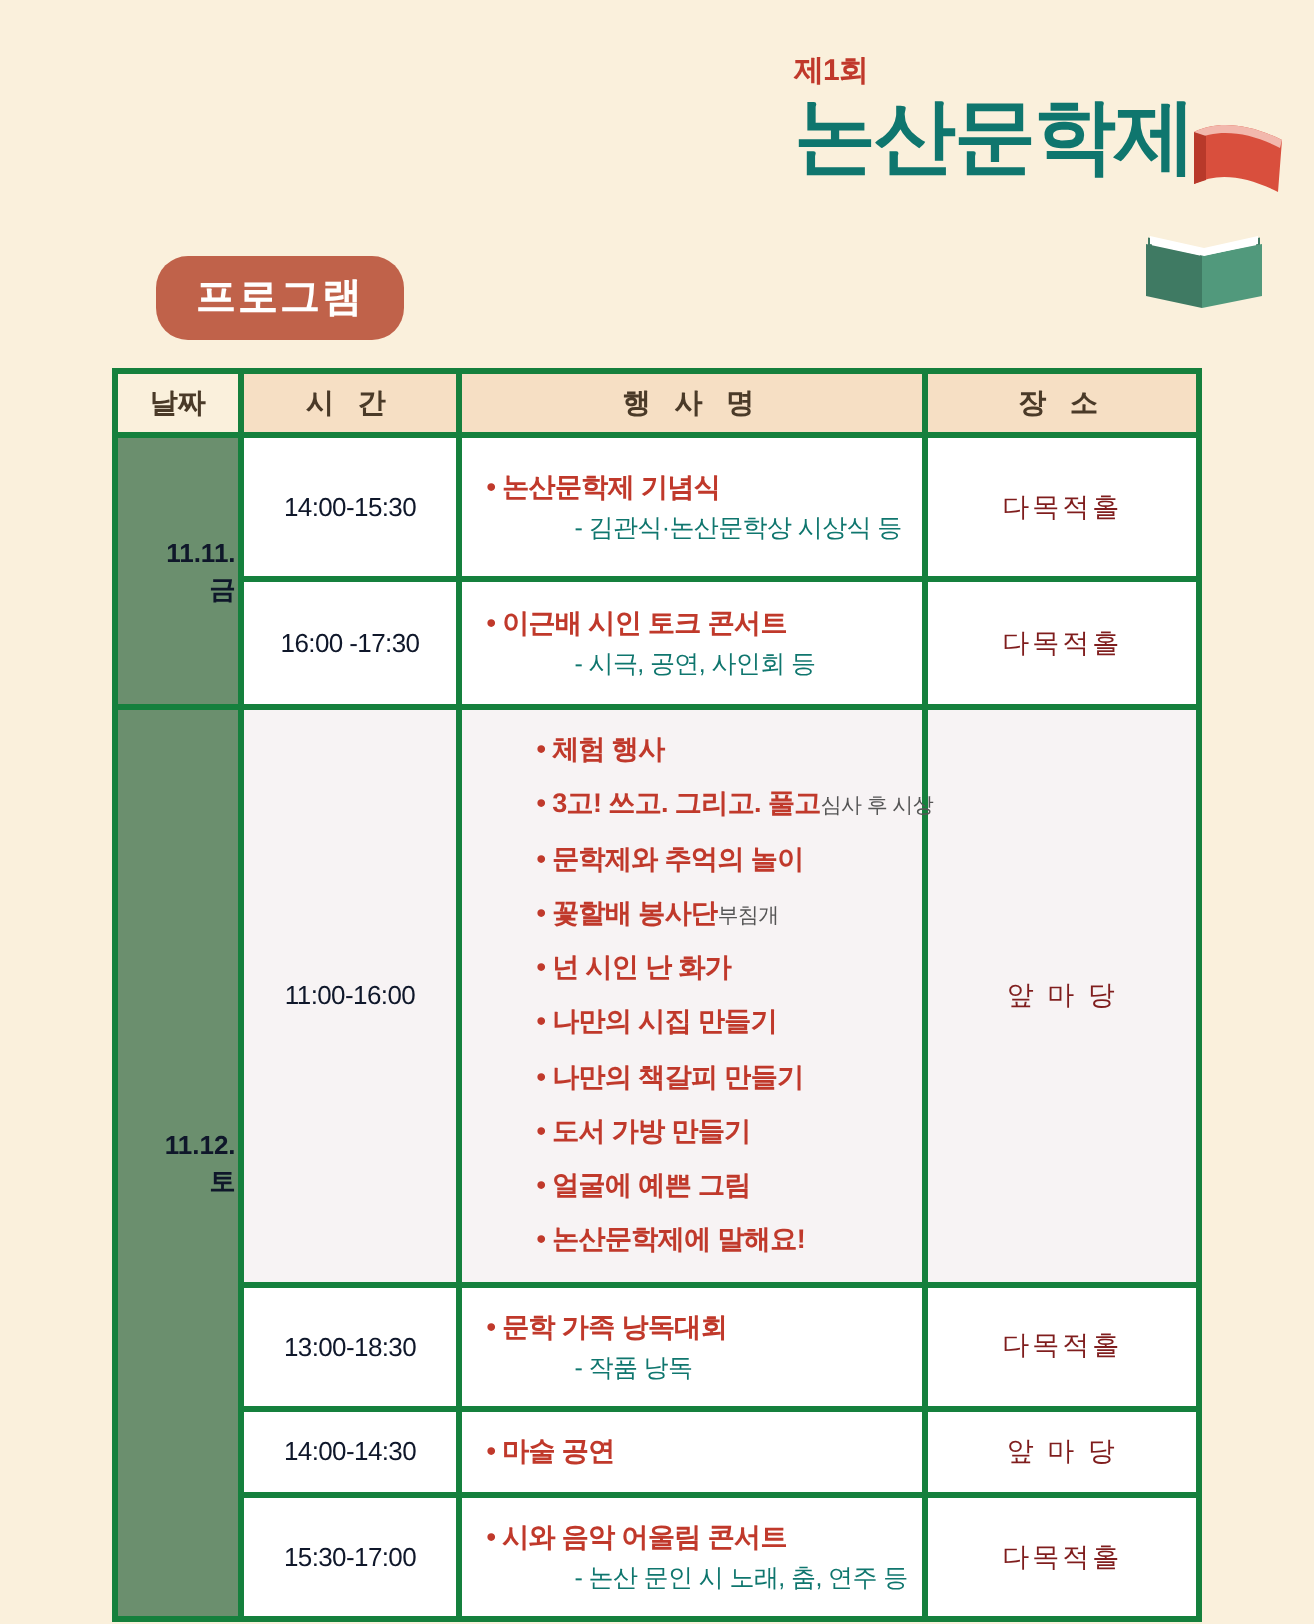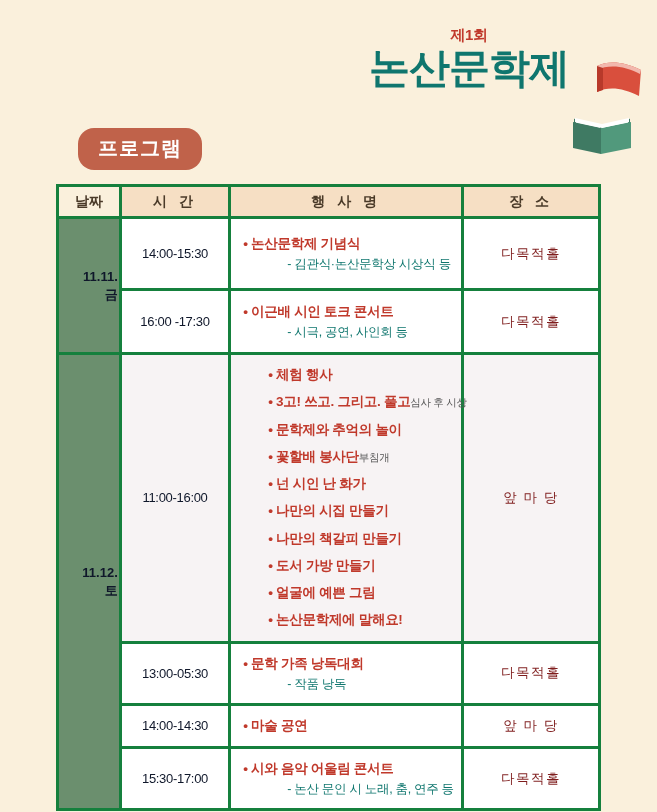--- a/index.html
+++ b/index.html
@@ -16,23 +16,23 @@
     overflow: hidden;
   }
 
   
   .header {
     position: relative;
     height: 120px;
   }
   .title-block {
     position: absolute;
-    right: 88px;
+    right: 60px;
     top: 26px;
-    text-align: center;
+    text-align: left;
   }
   .title-sub {
     font-size: 15px;
     font-weight: bold;
     color: #c0392b;
     letter-spacing: -0.5px;
     margin-bottom: 2px;
   }
   .title-main {
     font-size: 41px;
@@ -255,21 +255,21 @@
           <div class="ev-main">• 나만의 시집 만들기</div>
           <div class="ev-main">• 나만의 책갈피 만들기</div>
           <div class="ev-main">• 도서 가방 만들기</div>
           <div class="ev-main">• 얼굴에 예쁜 그림</div>
           <div class="ev-main">• 논산문학제에 말해요!</div>
         </td>
         <td class="place-cell shaded">앞 마 당</td>
       </tr>
 
       <tr>
-        <td class="time-cell" style="height:56px">13:00-05:30</td>
+        <td class="time-cell" style="height:56px">13:00-18:30</td>
         <td class="event-cell">
           <div class="ev-main">• 문학 가족 낭독대회</div>
           <div class="ev-sub">- 작품 낭독</div>
         </td>
         <td class="place-cell">다목적홀</td>
       </tr>
 
       <tr>
         <td class="time-cell" style="height:42px">14:00-14:30</td>
         <td class="event-cell">

